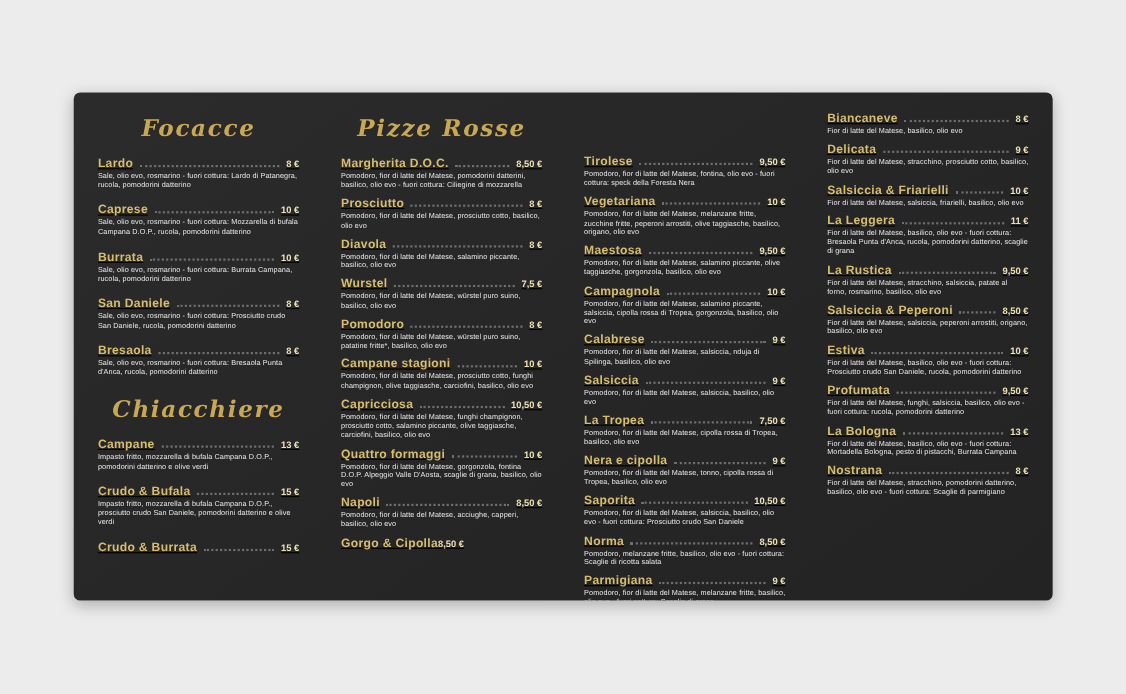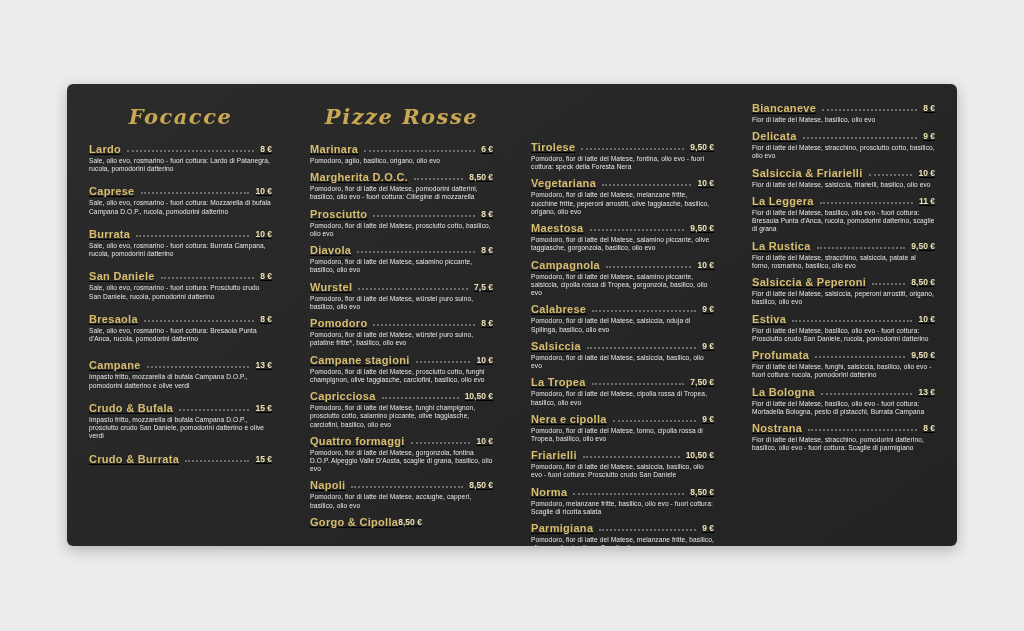--- a/index.html
+++ b/index.html
@@ -116,20 +116,21 @@
           <div class="menu-item">
             <div class="item-row">
               <span class="item-name">Bresaola</span>
               <span class="item-dots"></span>
               <span class="item-price">8 €</span>
             </div>
             <div class="item-desc">Sale, olio evo, rosmarino - fuori cottura: Bresaola Punta d'Anca, rucola, pomodorini datterino</div>
           </div>
         </section>
         <section class="menu-section">
+          <h2 class="section-title">Chiacchiere</h2>
           <div class="menu-item">
             <div class="item-row">
               <span class="item-name">Campane</span>
               <span class="item-dots"></span>
               <span class="item-price">13 €</span>
             </div>
             <div class="item-desc">Impasto fritto, mozzarella di bufala Campana D.O.P., pomodorini datterino e olive verdi</div>
           </div>
           <div class="menu-item">
             <div class="item-row">
@@ -146,28 +147,20 @@
               <span class="item-price">15 €</span>
             </div>
           </div>
         </section>
       </div>
     <div class="column column-2">
         <section class="menu-section">
           <h2 class="section-title">Pizze Rosse</h2>
           <div class="menu-item">
             <div class="item-row">
-              <span class="item-name">Marinara</span>
-              <span class="item-dots"></span>
-              <span class="item-price">6 €</span>
-            </div>
-            <div class="item-desc">Pomodoro, aglio, basilico, origano, olio evo</div>
-          </div>
-          <div class="menu-item">
-            <div class="item-row">
               <span class="item-name">Margherita D.O.C.</span>
               <span class="item-dots"></span>
               <span class="item-price">8,50 €</span>
             </div>
             <div class="item-desc">Pomodoro, fior di latte del Matese, pomodorini datterini, basilico, olio evo - fuori cottura: Ciliegine di mozzarella</div>
           </div>
           <div class="menu-item">
             <div class="item-row">
               <span class="item-name">Prosciutto</span>
               <span class="item-dots"></span>
@@ -300,21 +293,21 @@
           <div class="menu-item">
             <div class="item-row">
               <span class="item-name">Nera e cipolla</span>
               <span class="item-dots"></span>
               <span class="item-price">9 €</span>
             </div>
             <div class="item-desc">Pomodoro, fior di latte del Matese, tonno, cipolla rossa di Tropea, basilico, olio evo</div>
           </div>
           <div class="menu-item">
             <div class="item-row">
-              <span class="item-name">Friarielli</span>
+              <span class="item-name">Saporita</span>
               <span class="item-dots"></span>
               <span class="item-price">10,50 €</span>
             </div>
             <div class="item-desc">Pomodoro, fior di latte del Matese, salsiccia, basilico, olio evo - fuori cottura: Prosciutto crudo San Daniele</div>
           </div>
           <div class="menu-item">
             <div class="item-row">
               <span class="item-name">Norma</span>
               <span class="item-dots"></span>
               <span class="item-price">8,50 €</span>

